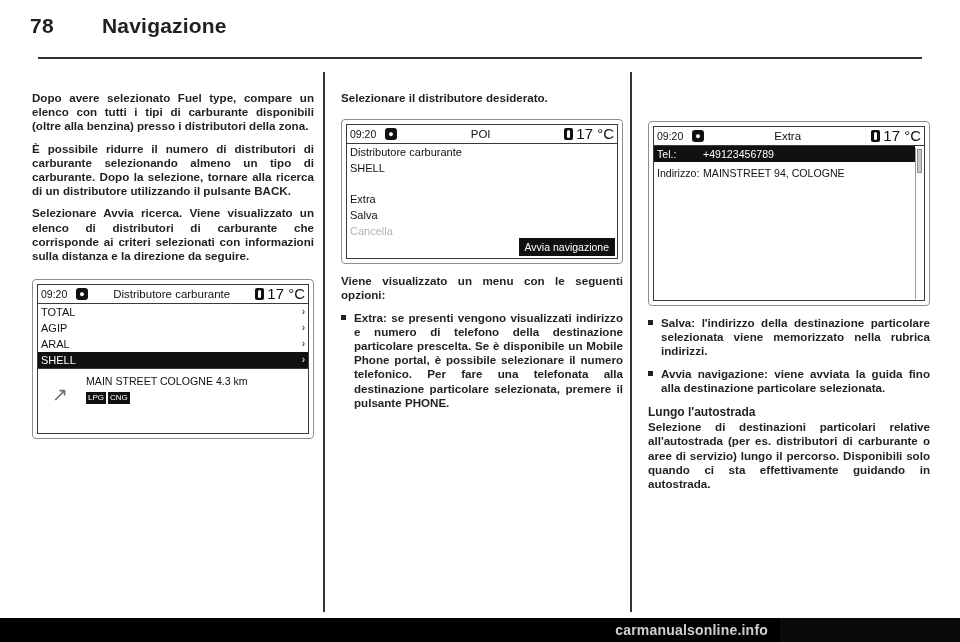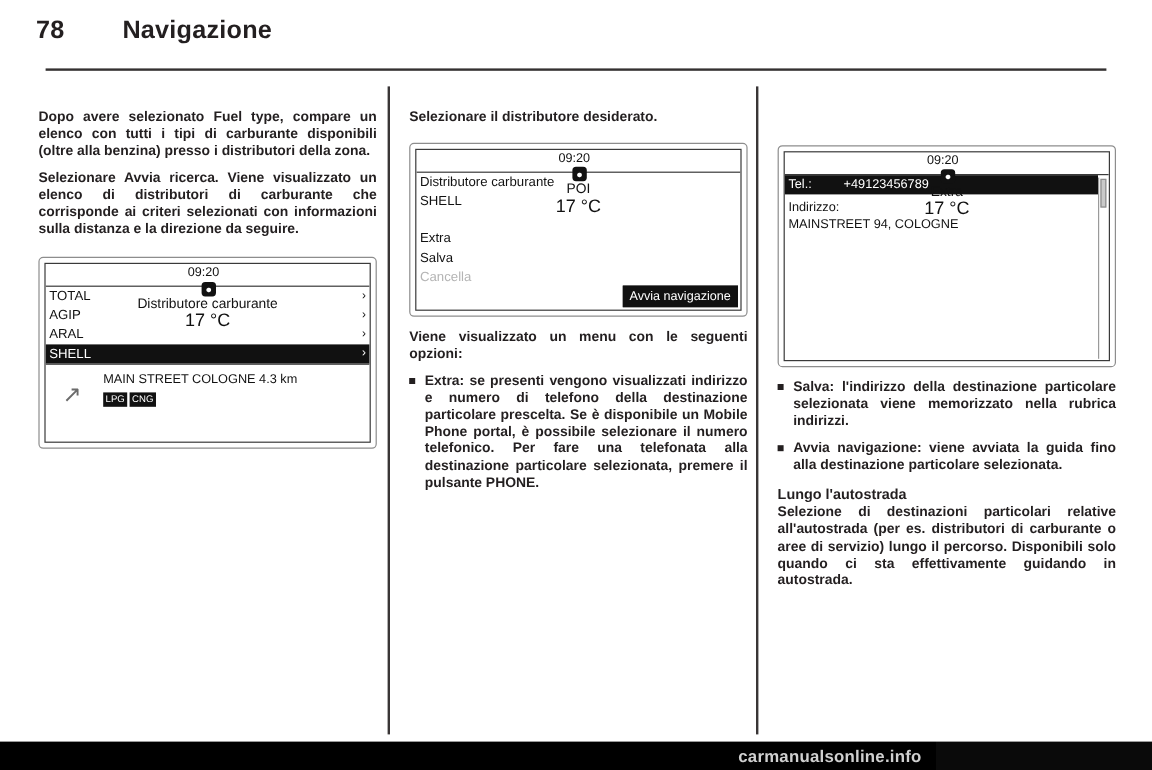--- a/index.html
+++ b/index.html
@@ -74,21 +74,20 @@
     position:relative;
     overflow:hidden;
   }
   .statusbar{
     display:flex;align-items:center;
     height:19px;
     border-bottom:1px solid #3a3a3a;
     font-size:10.5px;font-weight:normal;color:#111;
     padding:0 3px;
     box-sizing:border-box;
-    flex-direction:column;
   }
   .statusbar .time{min-width:33px;}
   .statusbar .disc{
     display:inline-block;width:12px;height:12px;
     background:#111;color:#fff;border-radius:3px;
     font-size:9px;line-height:12px;text-align:center;
     margin-left:2px;
   }
   .statusbar .mid{
     flex:1;text-align:center;font-size:11.5px;
@@ -178,20 +177,21 @@
   <div class="hdr">
     <span class="pg">78</span><span class="ttl">Navigazione</span>
   </div>
   <div class="rule"></div>
 
   <div class="sep s1"></div>
   <div class="sep s2"></div>
 
   <div class="col c1">
     <p>Dopo avere selezionato Fuel type, compare un elenco con tutti i tipi di carburante disponibili (oltre alla benzina) presso i distributori della zona.</p>
+    <p>È possibile ridurre il numero di distributori di carburante selezionando almeno un tipo di carburante. Dopo la selezione, tornare alla ricerca di un distributore utilizzando il pulsante BACK.</p>
     <p>Selezionare Avvia ricerca. Viene visualizzato un elenco di distributori di carburante che corrisponde ai criteri selezionati con informazioni sulla distanza e la direzione da seguire.</p>
 
     <div class="shot" style="height:160px;margin-top:16px;">
       <div class="shot-inner">
         <div class="statusbar">
           <span class="time">09:20</span>
           <span class="disc">●</span>
           <span class="mid">Distributore carburante</span>
           <span class="thermo"></span>
           <span class="temp">17 °C</span>
@@ -277,21 +277,21 @@
           <span class="disc">●</span>
           <span class="mid">Extra</span>
           <span class="thermo"></span>
           <span class="temp">17 °C</span>
         </div>
 
         <div class="kv sel" style="margin-right:9px;">
           <span class="k">Tel.:</span>
           <span>+49123456789</span>
         </div>
-        <div class="kv" style="margin-right:9px;margin-top:3px;flex-direction:column;">
+        <div class="kv" style="margin-right:9px;margin-top:3px;">
           <span class="k">Indirizzo:</span>
           <span>MAINSTREET 94, COLOGNE</span>
         </div>
 
         <div class="scroll">
           <div class="thumb"></div>
         </div>
       </div>
     </div>
 

